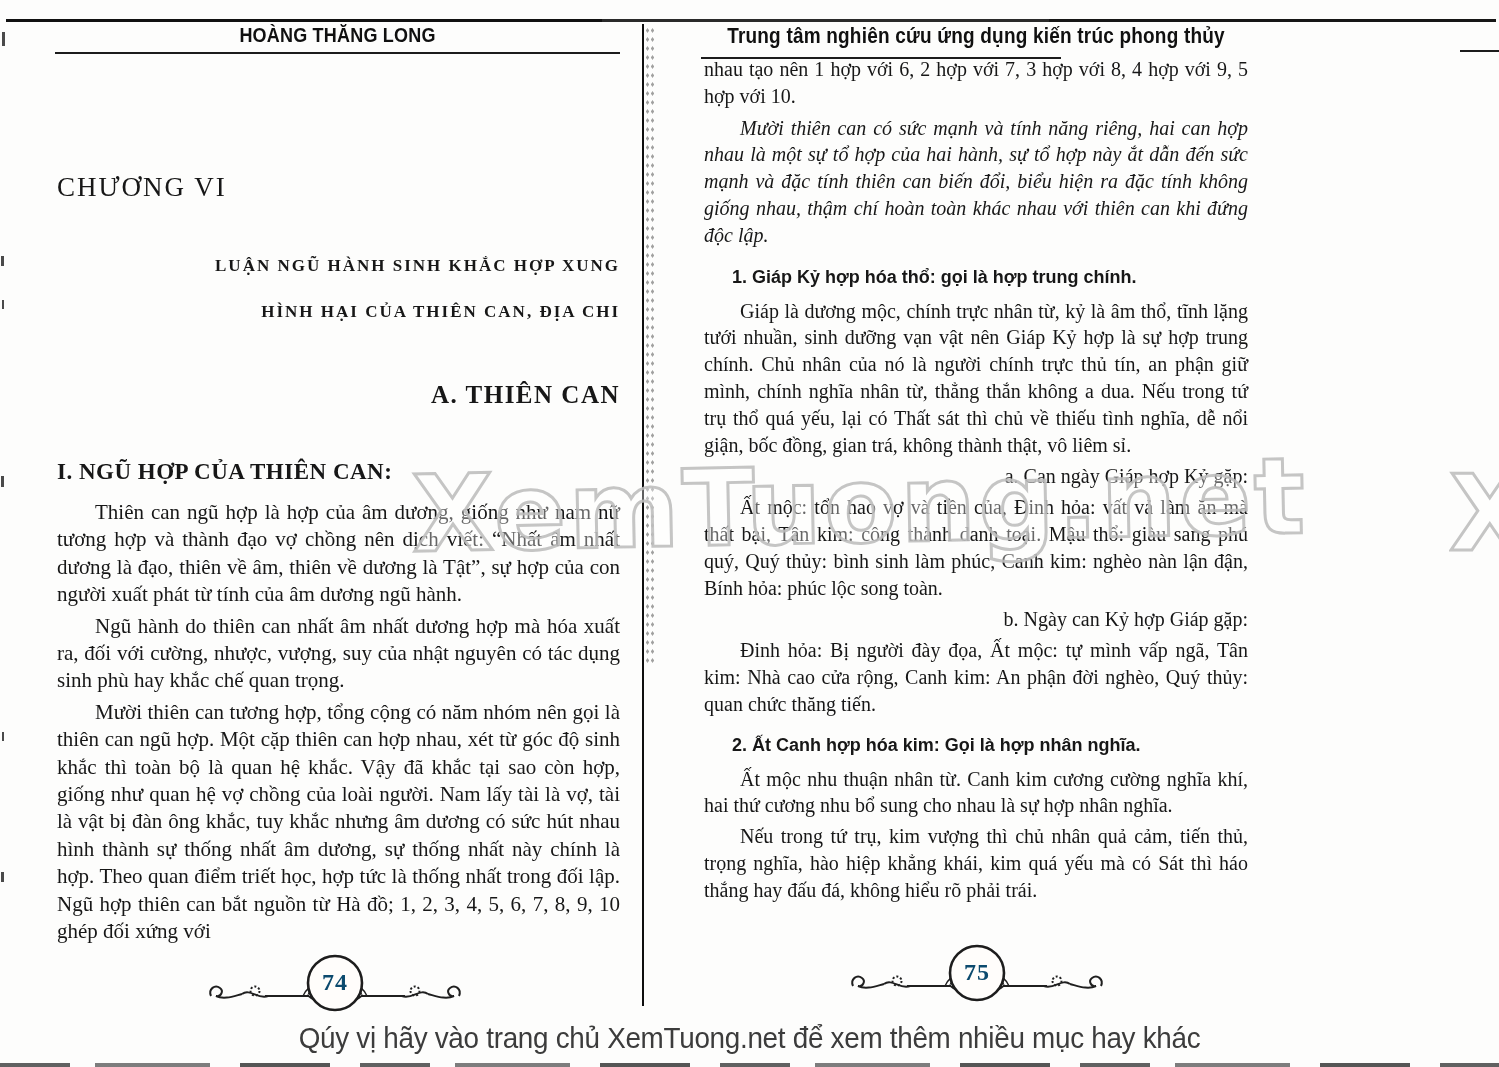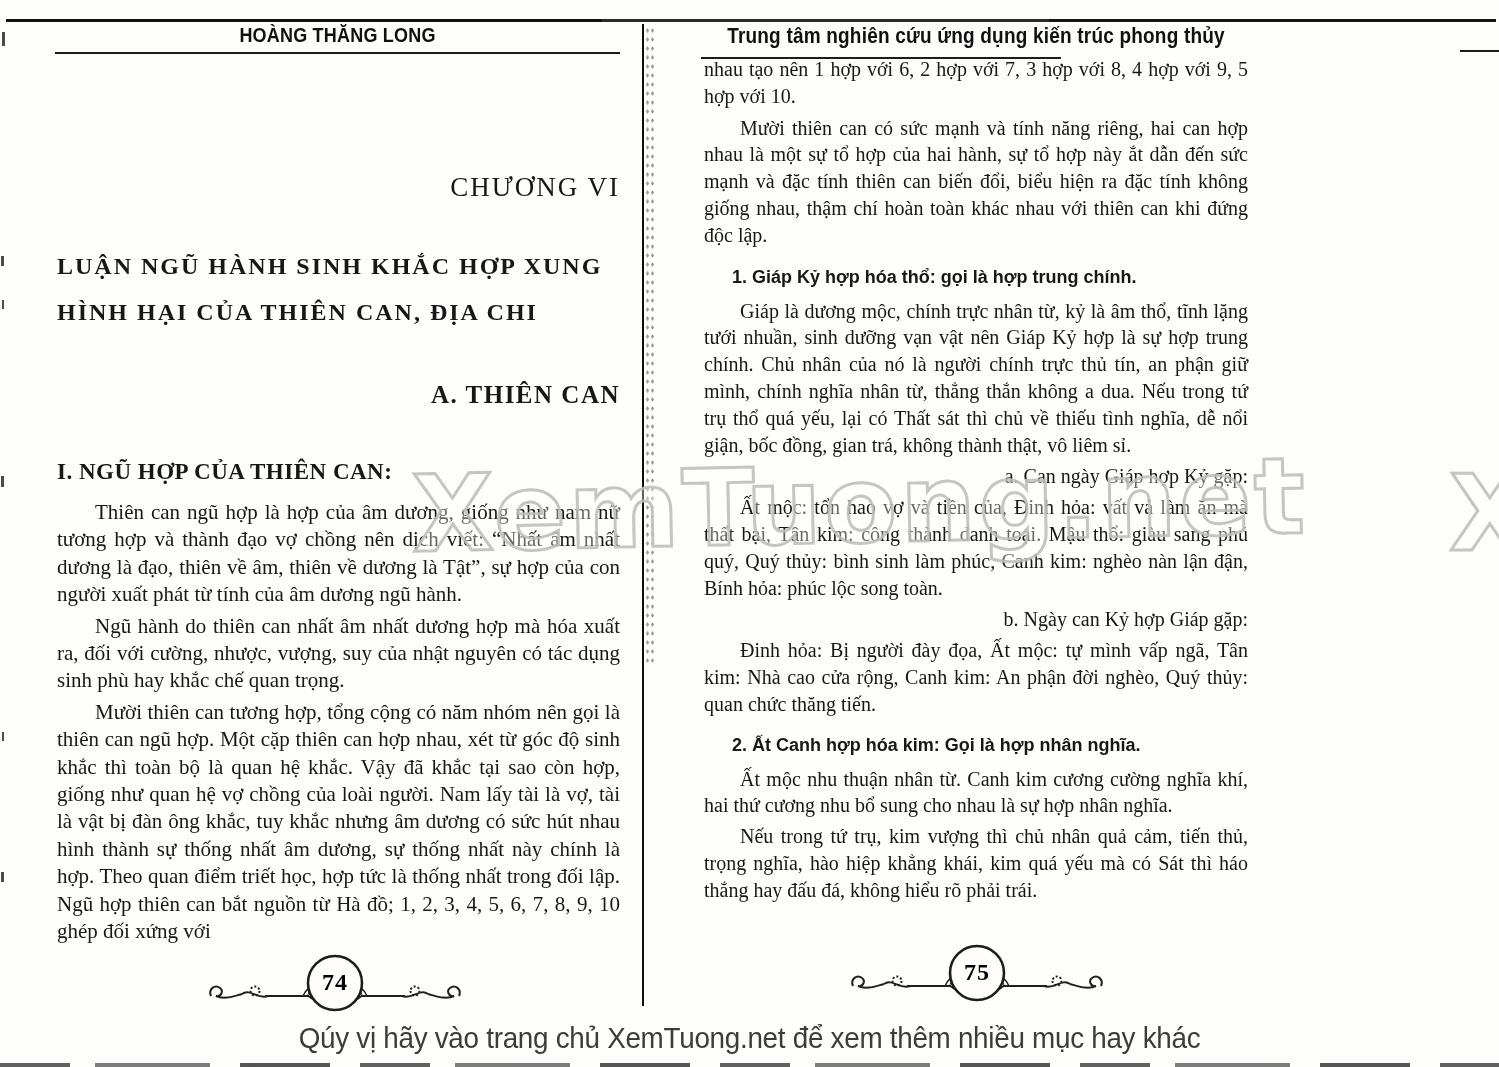--- a/index.html
+++ b/index.html
@@ -34,41 +34,41 @@
     font-family:"DejaVu Sans",sans-serif;font-weight:bold;font-size:106px;letter-spacing:3px;
     white-space:nowrap;color:rgba(255,255,255,.38);
     -webkit-text-stroke:3px #bfbfbf;transform:rotate(-1.2deg);opacity:.9;}
   .watermark-edge{position:absolute;left:1449px;top:452px;z-index:6;pointer-events:none;
     font-family:"DejaVu Sans",sans-serif;font-weight:bold;font-size:106px;
     color:rgba(255,255,255,.38);-webkit-text-stroke:3px #bfbfbf;opacity:.9;}
   
   .page-col{position:absolute;z-index:3;}
   .page-left{left:57px;top:60px;width:563px;}
   .page-right{left:704px;top:44px;width:544px;}
-  .chapter{margin:112px 0 0;text-align:right;font-size:27px;font-weight:normal;letter-spacing:2px;}
-  .book-title{margin:40px 0 0;text-align:left;font-size:24px;font-weight:bold;letter-spacing:2px;line-height:46px;}
+  .chapter{margin:112px 0 0;text-align:left;font-size:27px;font-weight:normal;letter-spacing:2px;}
+  .book-title{margin:40px 0 0;text-align:right;font-size:17px;font-weight:bold;letter-spacing:2px;line-height:46px;}
   .section-a{margin:46px 0 0;text-align:right;font-size:25px;font-weight:bold;letter-spacing:1.5px;}
   .subsection{margin:50px 0 0;font-size:23px;font-weight:bold;letter-spacing:.5px;}
   .page-left p{margin:14px 0 0;font-size:21px;line-height:27.4px;text-align:justify;text-indent:38px;}
   .page-left p + p{margin-top:4px;}
   
   .page-right p{margin:4px 0 0;font-size:20px;line-height:26.8px;text-align:justify;text-indent:36px;}
   .page-right p.cont{margin-top:12px;text-indent:0;}
-  .page-right p.intro{margin-top:5px;}
+  .page-right p.intro{margin-top:5px;font-style:italic;}
   .page-right p.sub{margin-top:5px;text-align:right;}
   .num-heading{margin:13px 0 6px;padding-left:28px;font-family:"Liberation Sans",sans-serif;
     font-weight:bold;font-size:18px;line-height:30px;}
   .num-heading.second{margin-top:12px;}
   
   .ornament{position:absolute;width:256px;height:64px;z-index:4;}
   .ornament.left{left:207px;top:950px;}
   .ornament.right{left:849px;top:940px;}
   .ornament svg{display:block;width:256px;height:64px;}
   .page-num{position:absolute;left:50%;top:19px;transform:translateX(-50%);
-    font-size:24px;font-weight:bold;color:#000000;letter-spacing:1px;}
+    font-size:24px;font-weight:bold;color:#0c4a6e;letter-spacing:1px;}
   
   .footer{position:absolute;left:0;top:1022px;width:1499px;z-index:5;text-align:center;
     font-family:"Liberation Sans",sans-serif;font-size:29px;color:#3c3c3c;
     transform:scaleX(.96);letter-spacing:-.3px;}
   .footer .site{color:#3c3c3c;}
 </style>
 </head>
 <body>
 
 <div class="rule-top"></div>

